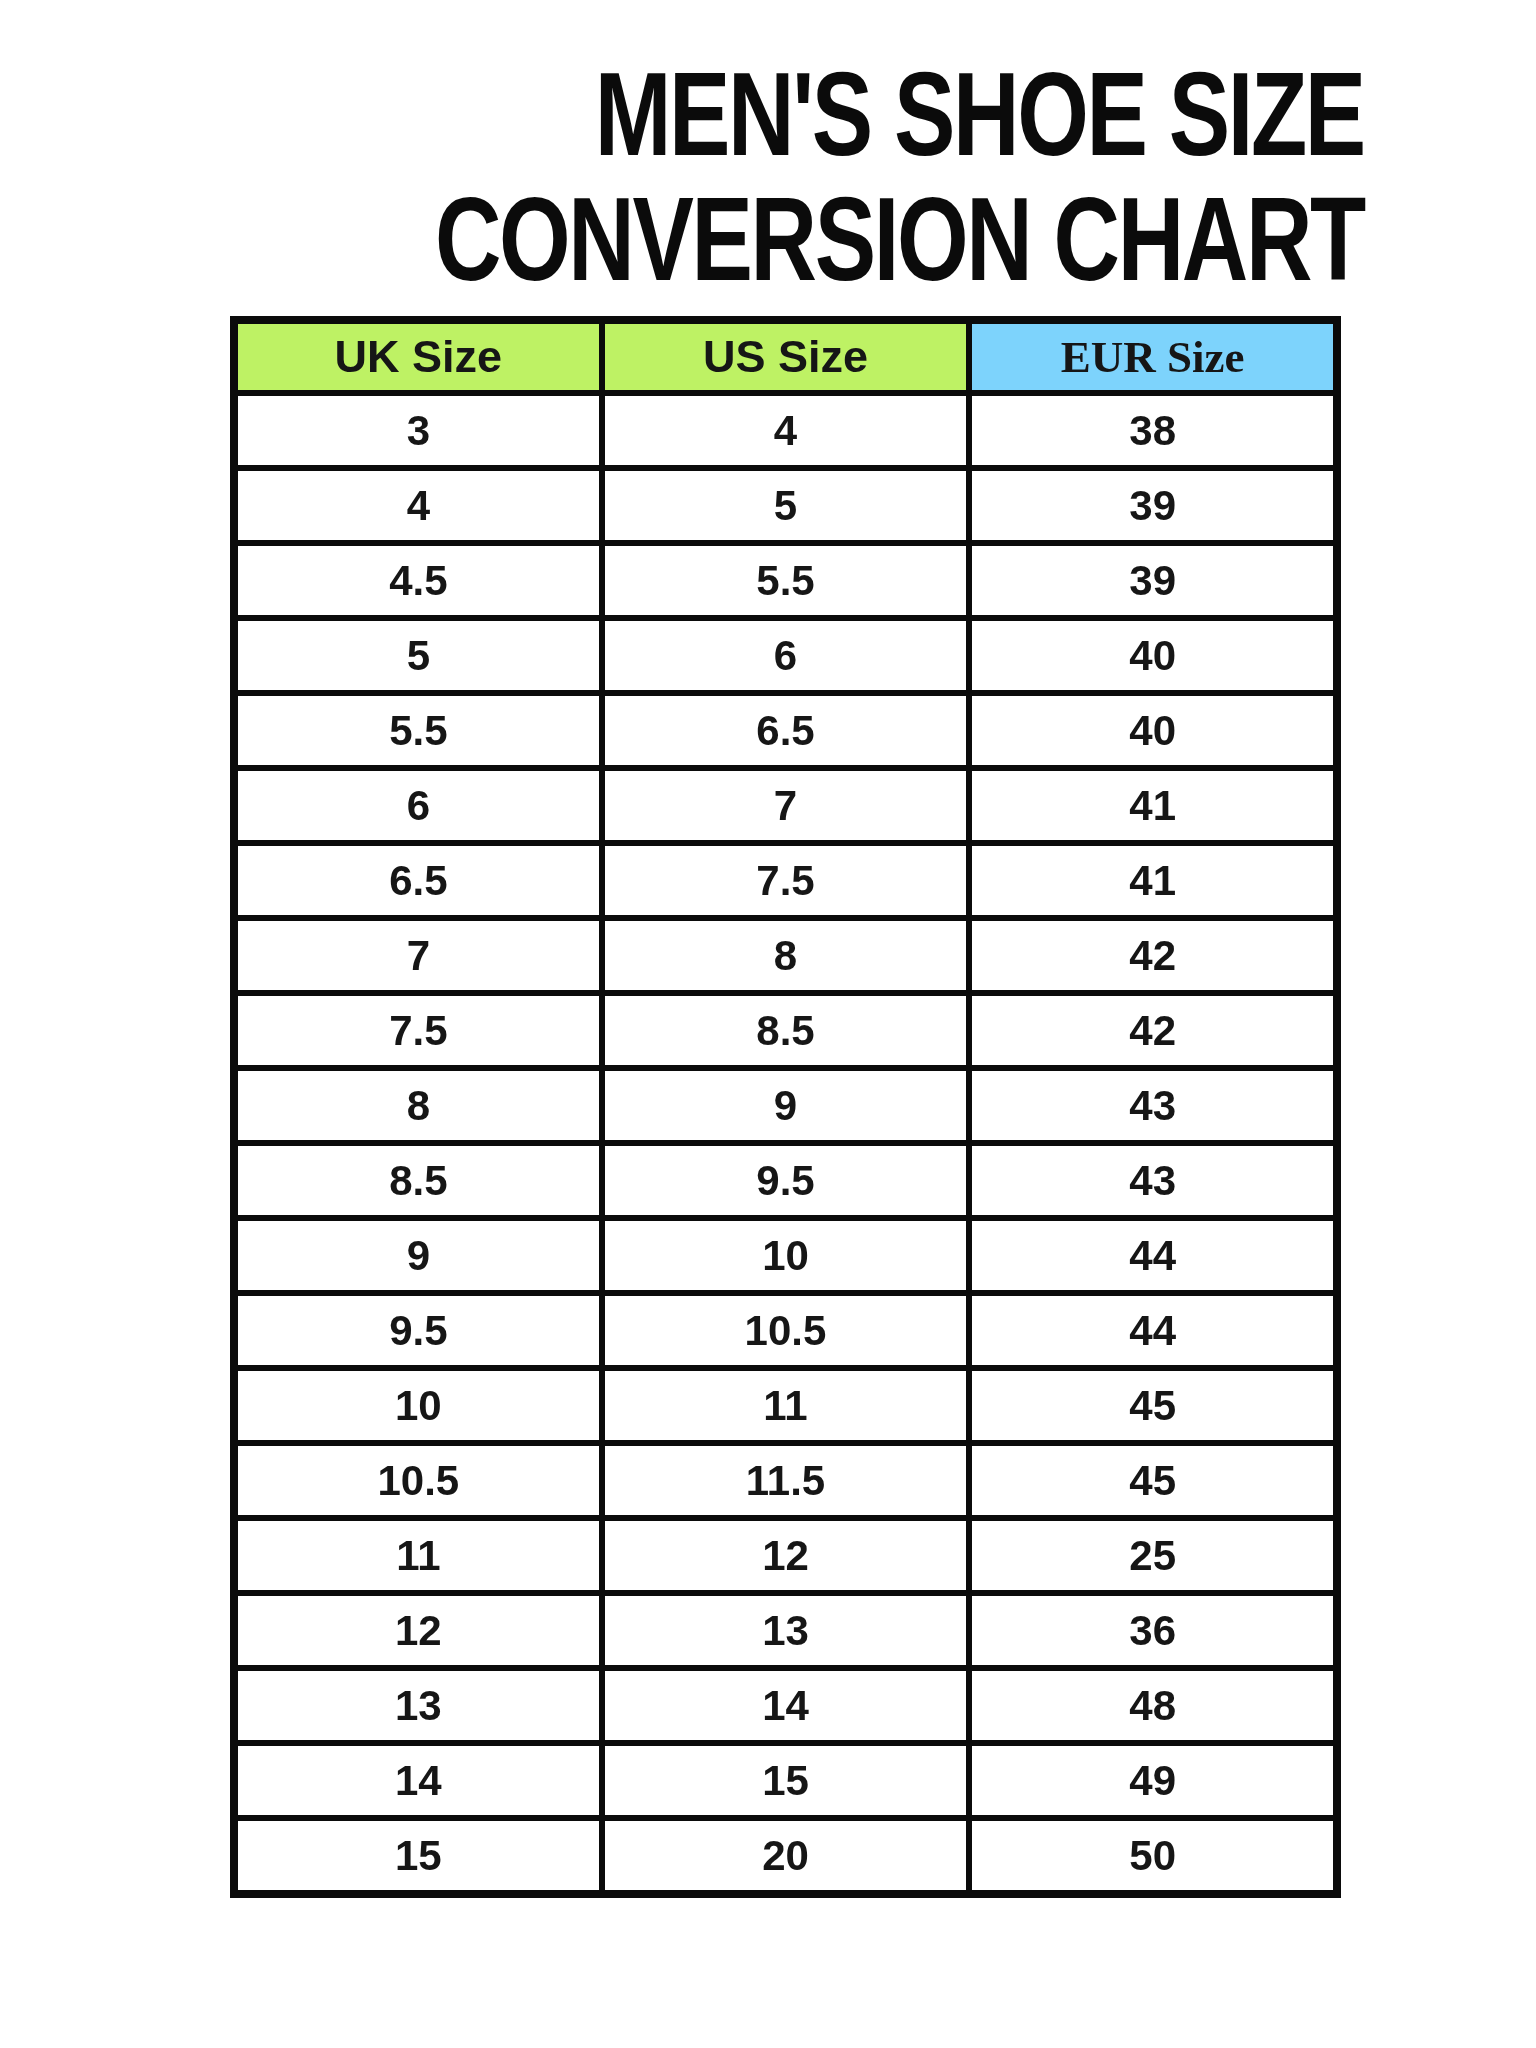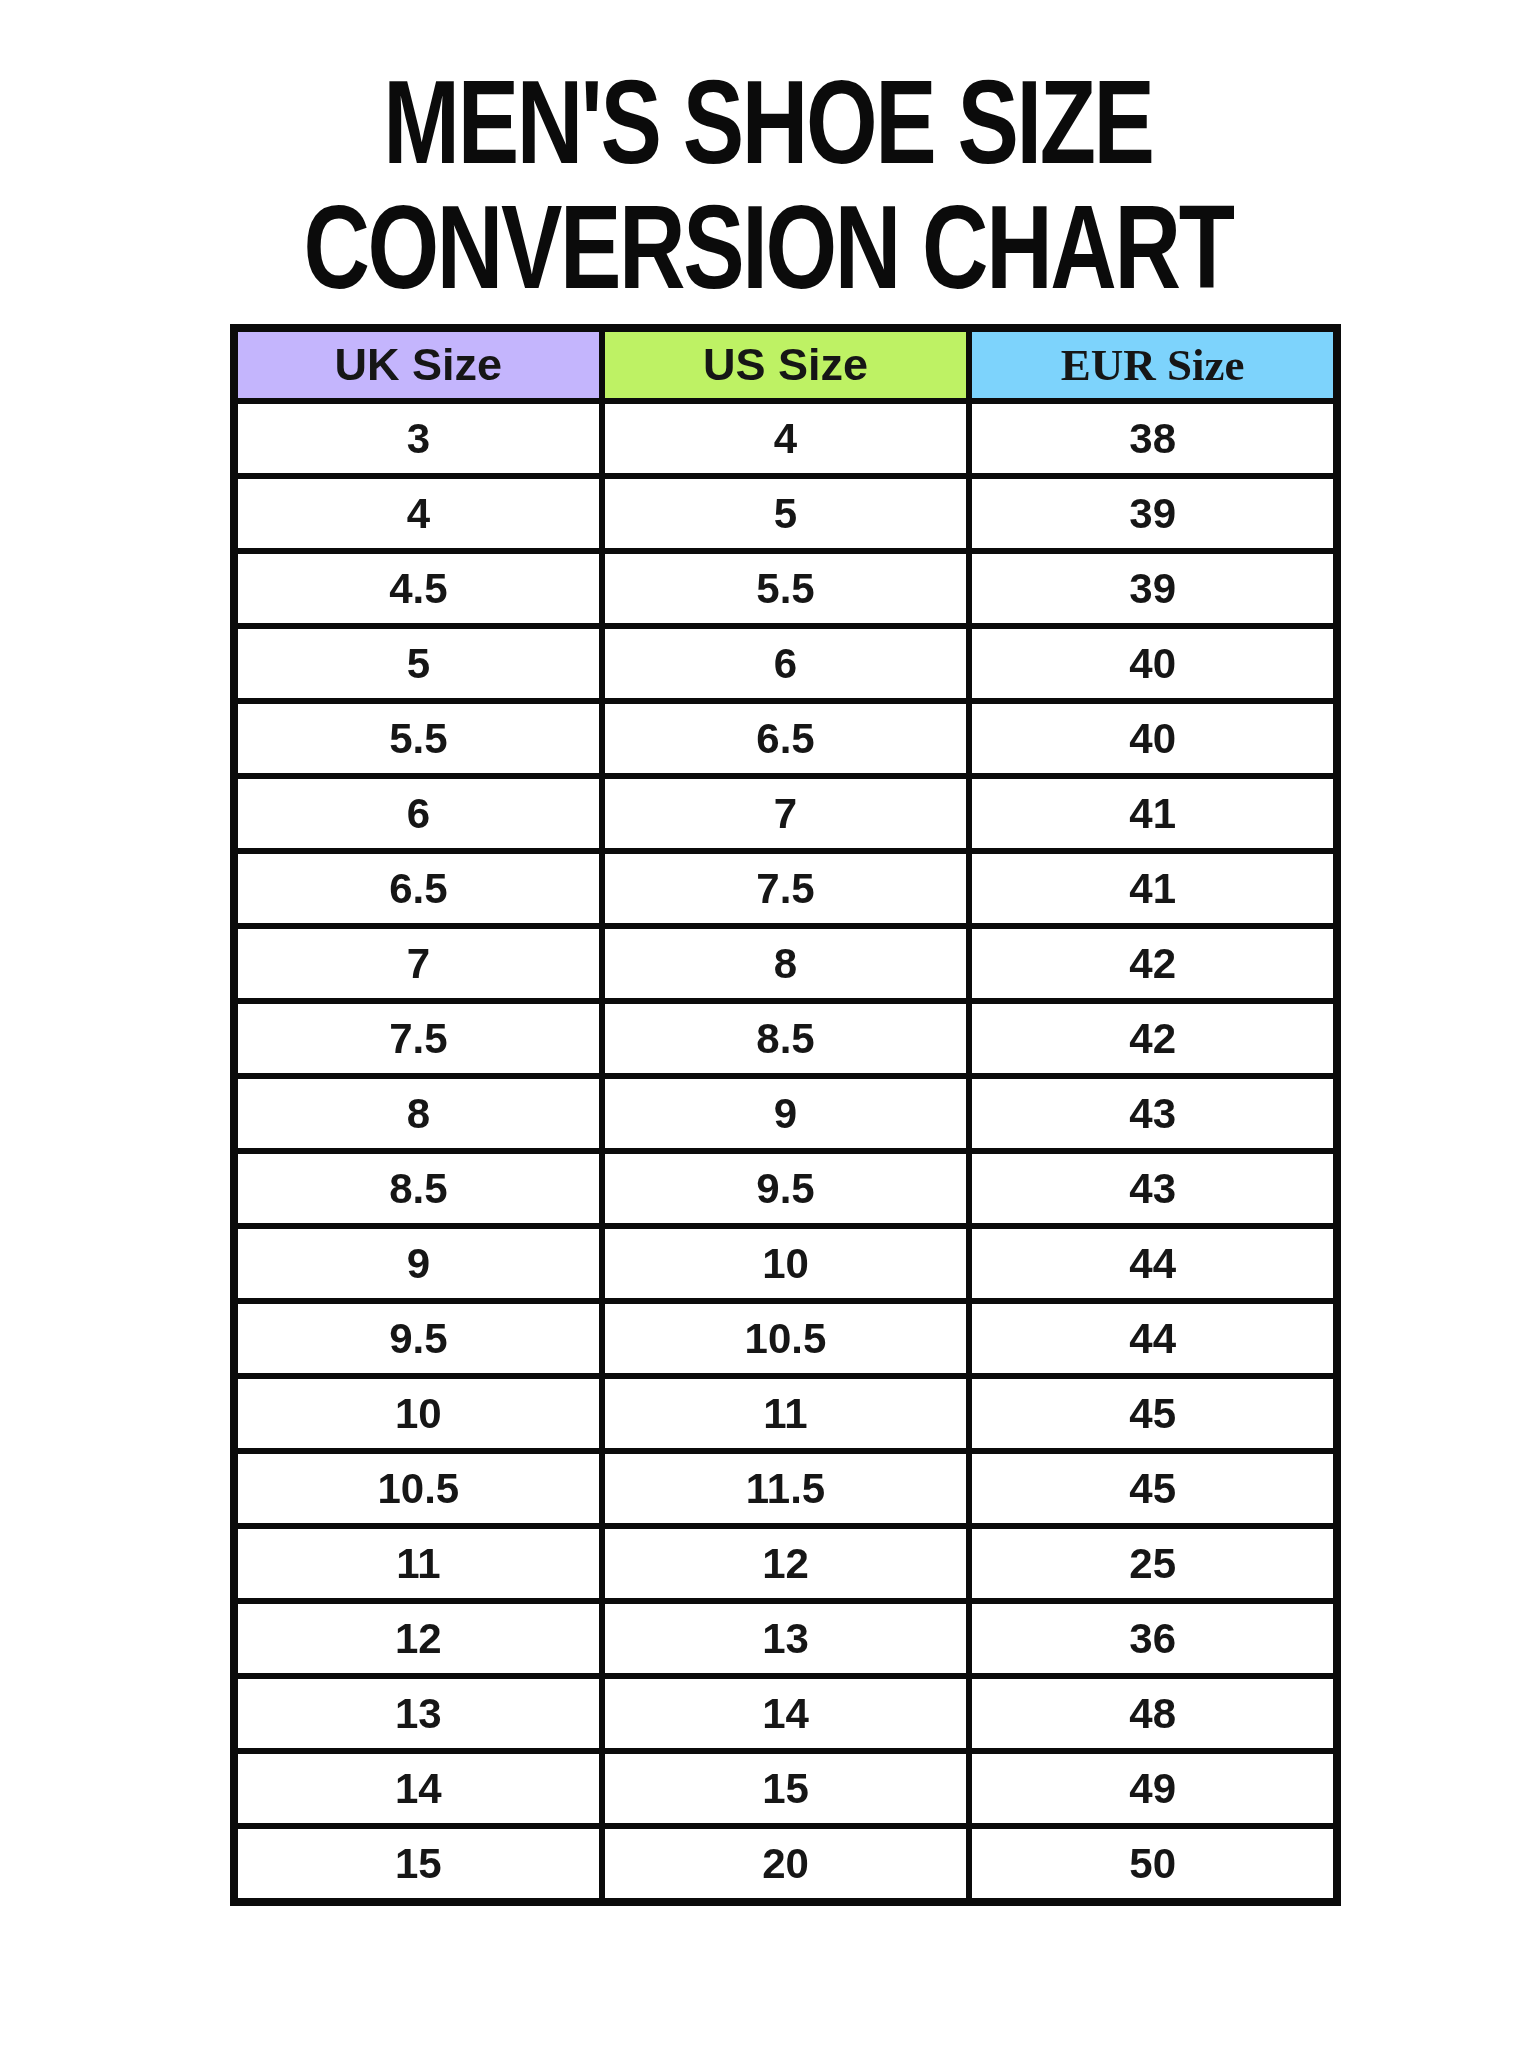--- a/index.html
+++ b/index.html
@@ -6,24 +6,24 @@
   .page {
     width: 1536px;
     height: 2048px;
     background: #ffffff;
     font-family: "Liberation Sans", sans-serif;
     overflow: hidden;
     position: relative;
   }
   .title {
     padding-top: 48px;
-    text-align: center;
+    text-align: right;
     font-weight: bold;
     color: #0b0b0b;
-    margin: 12px;
+    margin: 4px;
   }
   .title .line {
     display: block;
     font-size: 118px;
     line-height: 1.06;
     white-space: nowrap;
     transform: scaleX(0.78);
     transform-origin: 50% 50%;
     letter-spacing: -3px;
   }
@@ -59,21 +59,21 @@
 
 <div class="page">
   <h1 class="title">
     <span class="line">MEN'S SHOE SIZE</span>
     <span class="line">CONVERSION CHART</span>
   </h1>
 
   <table class="conversion">
     <thead>
         <tr>
-          <th style="background: #c4b5fd;">UK Size</th>
+          <th style="background: #bef264;">UK Size</th>
           <th style="background: #bef264;">US Size</th>
           <th style="background: #7dd3fc; font-family: Liberation Serif, serif;">EUR Size</th>
         </tr>
       </thead>
     <tbody>
         <tr>
           <td>3</td>
           <td>4</td>
           <td>38</td>
         </tr>

